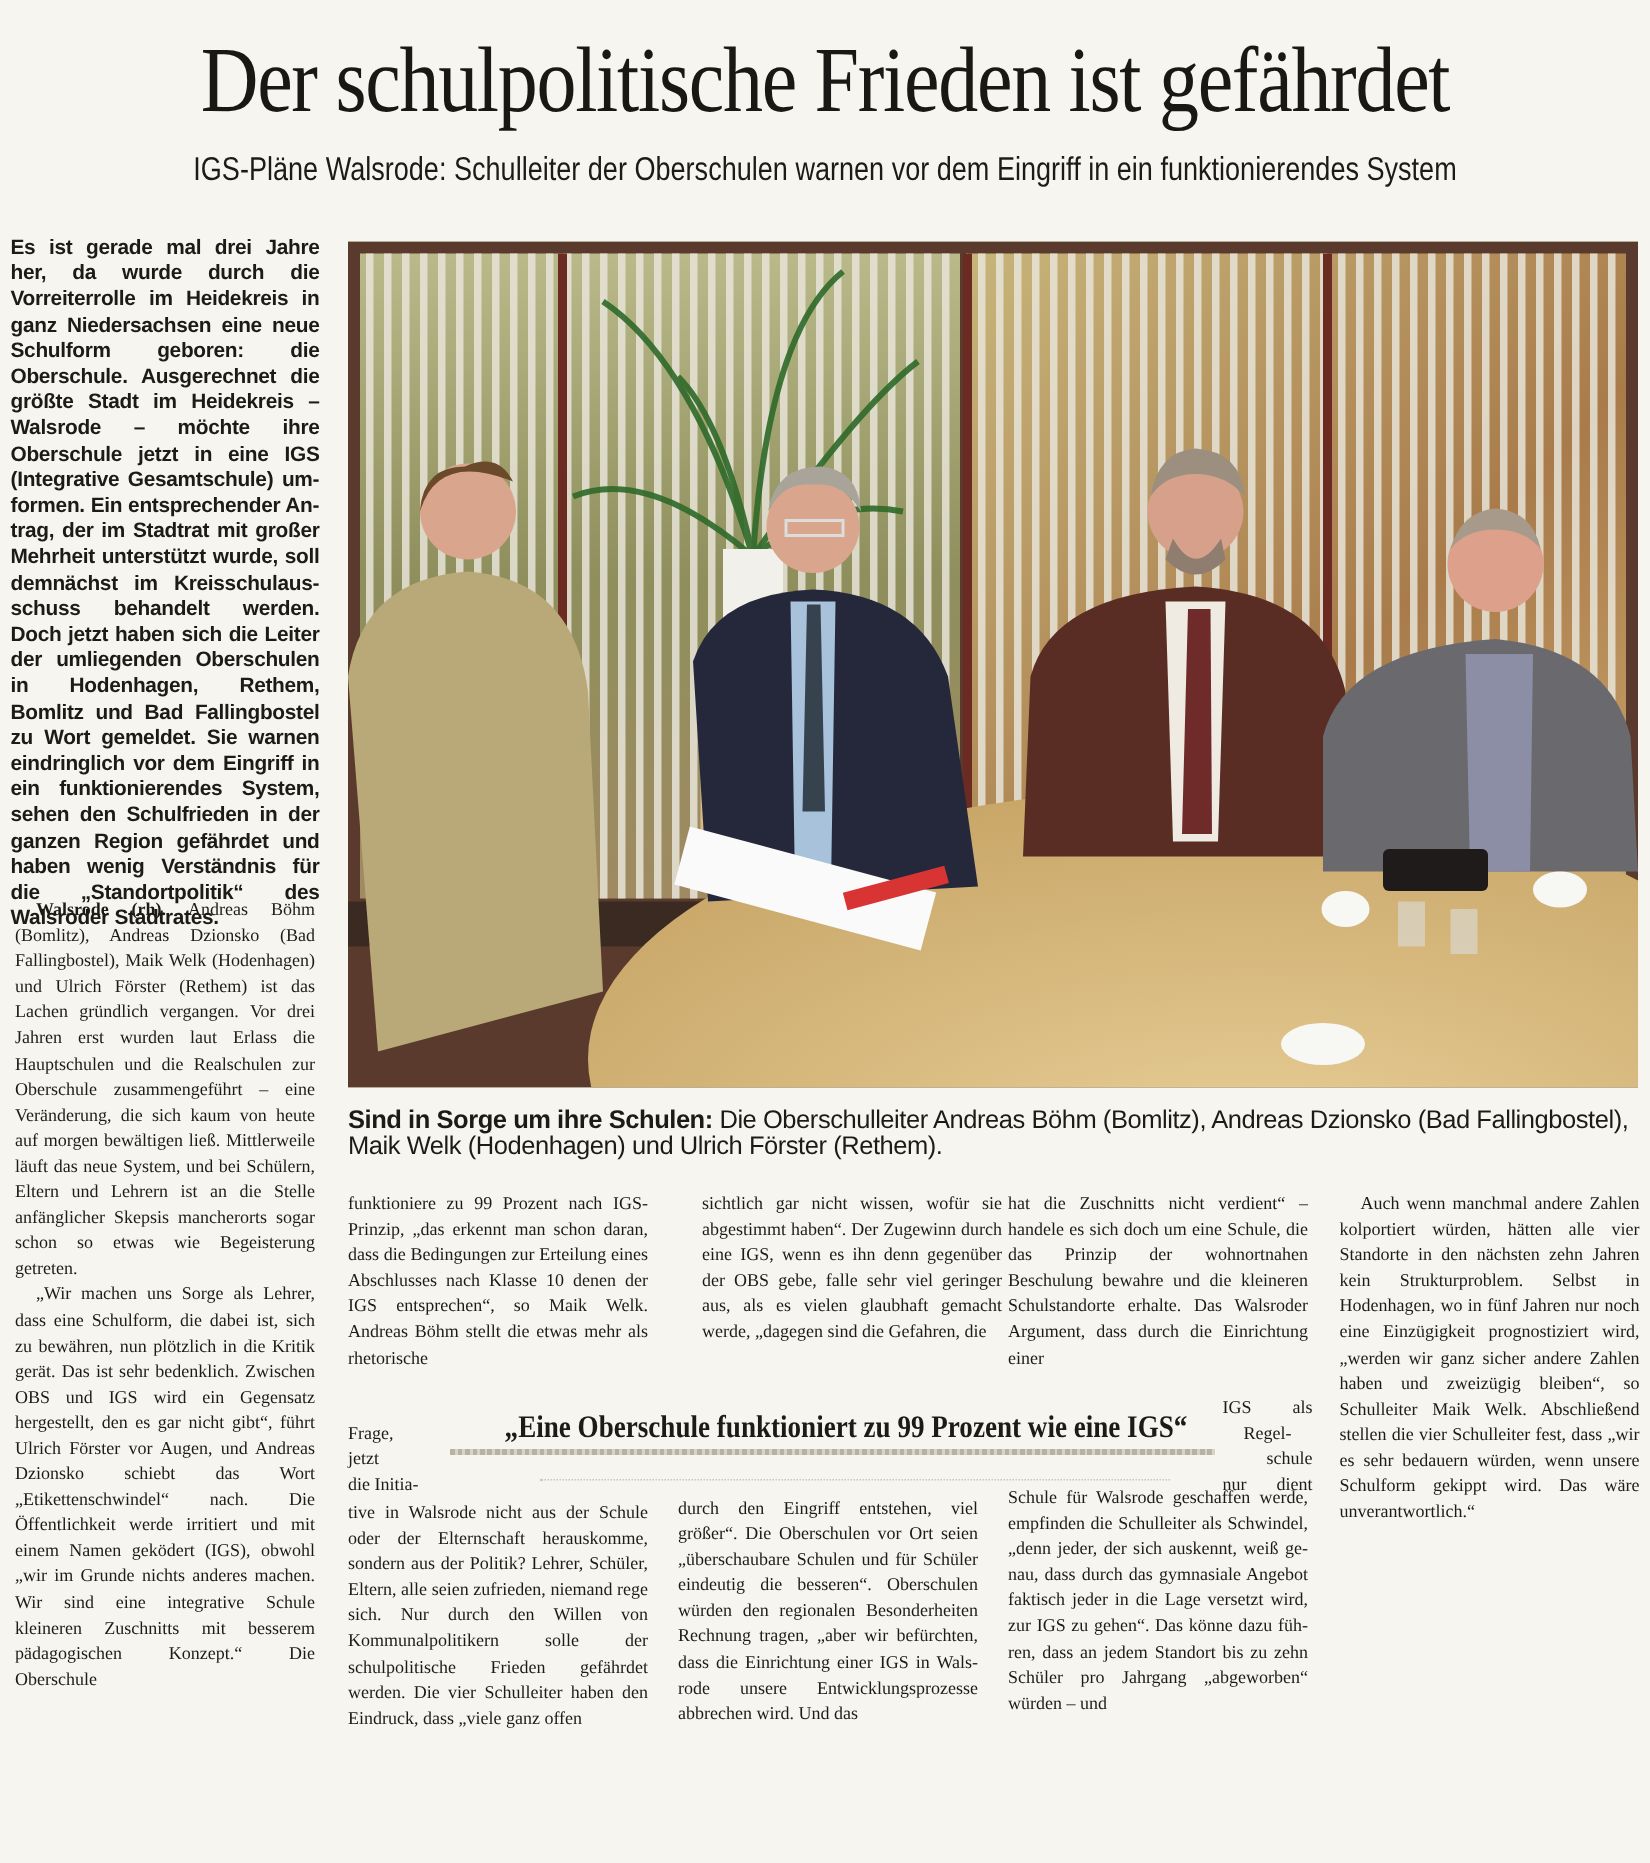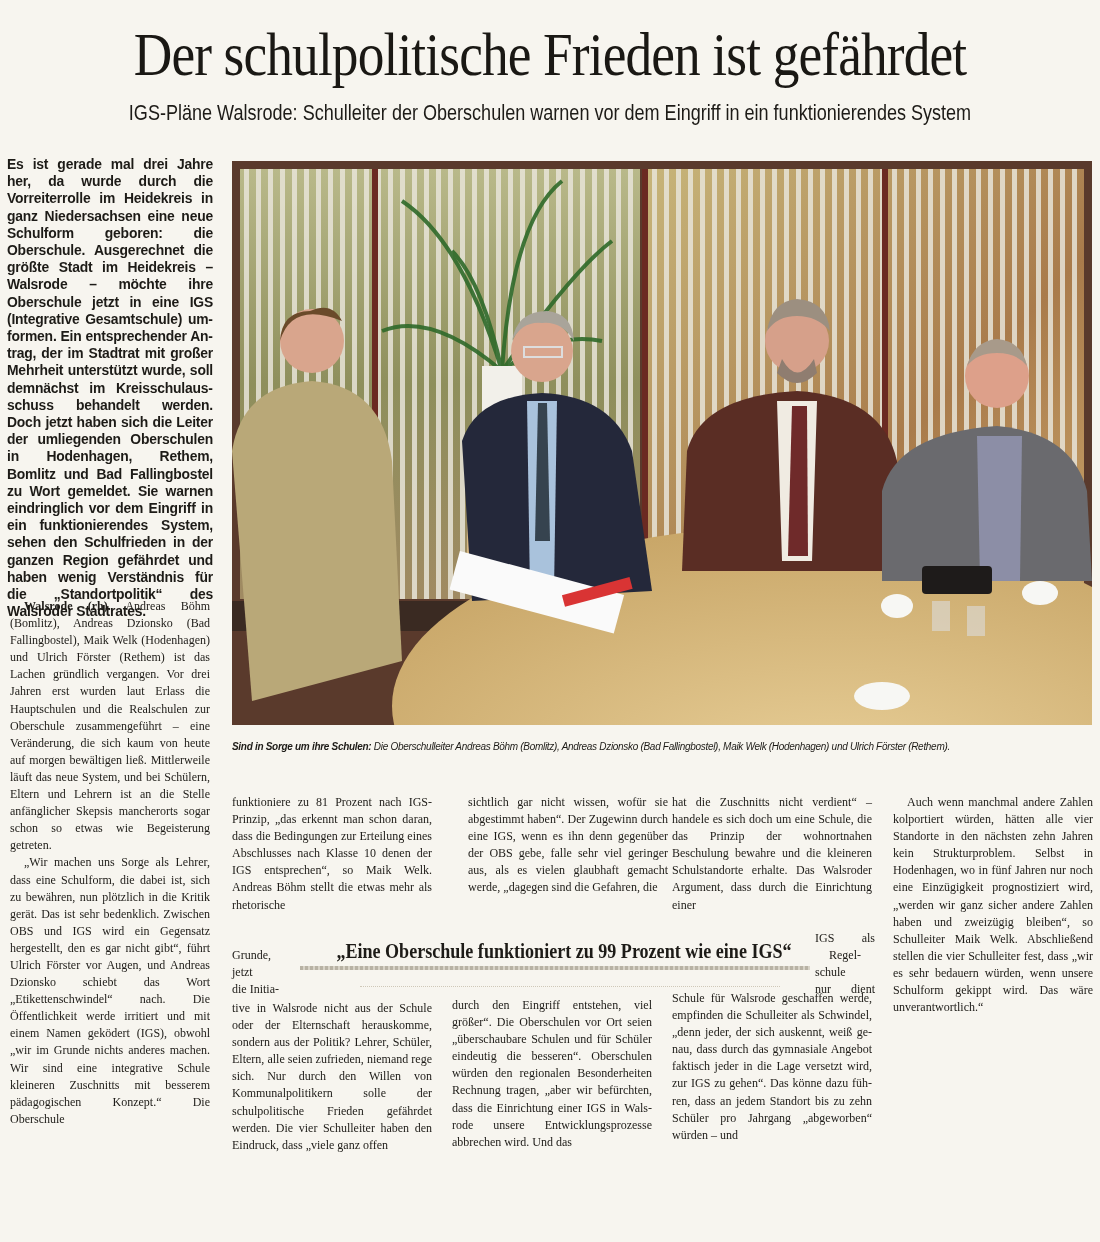--- a/index.html
+++ b/index.html
@@ -33,23 +33,22 @@
   }
   .col p { margin: 0; }
   .col p.indent { text-indent: 14px; }
   .dateline { font-weight: bold; }
   .photo {
     position: absolute; left: 232px; top: 161px; width: 860px; height: 564px;
     overflow: hidden; background: #8c8a6a;
   }
   .caption {
     position: absolute; left: 232px; top: 738px; width: 862px;
-    font-family: "Liberation Sans", sans-serif; font-size: 10px; line-height: 17px;
+    font-family: "Liberation Sans", sans-serif; font-size: 17px; line-height: 17px;
     letter-spacing: -0.3px;
-    font-style: italic;
   }
   .caption b { font-weight: bold; }
   .pullquote {
     position: absolute; left: 300px; top: 938px; width: 520px;
     font-family: "Liberation Serif", serif; font-weight: bold;
     font-size: 21px; line-height: 26px; text-align: center;
     transform: scaleX(0.86); transform-origin: center; white-space: nowrap;
   }
   .pq-rule {
     position: absolute; left: 300px; top: 966px; width: 510px; height: 4px;
@@ -151,45 +150,45 @@
     <rect x="700" y="440" width="18" height="30" fill="#dcdcdc" opacity="0.6"></rect>
     <rect x="735" y="445" width="18" height="30" fill="#dcdcdc" opacity="0.6"></rect>
   </svg>
 </div>
 
 <div class="caption">
   <b>Sind in Sorge um ihre Schulen:</b><span> Die Oberschulleiter Andreas Böhm (Bomlitz), Andreas Dzionsko (Bad Fallingbostel), Maik Welk (Hodenhagen) und Ulrich Förster (Rethem).</span>
 </div>
 
 <div class="col" style="left:232px; top:794px; width:200px;">
-  <p>funktioniere zu 81 Prozent nach IGS-Prinzip, „das erkennt man schon daran, dass die Be­dingungen zur Erteilung eines Abschlusses nach Klasse 10 de­nen der IGS entsprechen“, so Maik Welk. Andreas Böhm stellt die etwas mehr als rhe­torische</p>
+  <p>funktioniere zu 99 Prozent nach IGS-Prinzip, „das erkennt man schon daran, dass die Be­dingungen zur Erteilung eines Abschlusses nach Klasse 10 de­nen der IGS entsprechen“, so Maik Welk. Andreas Böhm stellt die etwas mehr als rhe­torische</p>
 </div>
 <div class="col" style="left:232px; top:947px; width:70px; text-align:left;">
-  <div>Grunde,</div>
+  <div>Frage,</div>
   <div>jetzt</div>
   <div>die Initia-</div>
 </div>
 <div class="col" style="left:232px; top:1000px; width:200px;">
   <p>tive in Walsrode nicht aus der Schule oder der Elternschaft herauskomme, sondern aus der Politik? Lehrer, Schüler, Eltern, alle seien zufrieden, niemand rege sich. Nur durch den Wil­len von Kommunalpolitikern solle der schulpolitische Frie­den gefährdet werden. Die vier Schulleiter haben den Ein­druck, dass „viele ganz offen­</p>
 </div>
 
 <div class="col" style="left:468px; top:794px; width:200px;">
   <p>sichtlich gar nicht wissen, wo­für sie abgestimmt haben“. Der Zugewinn durch eine IGS, wenn es ihn denn gegenüber der OBS gebe, falle sehr viel geringer aus, als es vielen glaubhaft gemacht werde, „da­gegen sind die Gefahren, die</p>
 </div>
 <div class="col" style="left:452px; top:997px; width:200px;">
   <p>durch den Eingriff entstehen, viel größer“. Die Oberschulen vor Ort seien „überschaubare Schulen und für Schüler ein­deutig die besseren“. Oberschu­len würden den regionalen Be­sonderheiten Rechnung tragen, „aber wir befürchten, dass die Einrichtung einer IGS in Wals­rode unsere Entwicklungspro­zesse abbrechen wird. Und das</p>
 </div>
 
 <div class="col" style="left:672px; top:794px; width:200px;">
   <p>hat die Zuschnitts nicht ver­dient“ – handele es sich doch um eine Schule, die das Prinzip der wohnortnahen Beschulung bewahre und die kleineren Schulstandorte erhalte. Das Walsroder Argument, dass durch die Einrichtung einer</p>
 </div>
 <div class="col" style="left:815px; top:930px; width:60px; text-align:right;">
   <div style="text-align:justify;text-align-last:justify;">IGS als</div>
   <div style="text-align:center;">Regel-</div>
-  <div style="text-align:left;">schule</div>
+  <div style="text-align:right;">schule</div>
   <div style="text-align:justify;text-align-last:justify;">nur dient</div>
 </div>
 <div class="col" style="left:672px; top:990px; width:200px;">
   <p>Schule für Walsrode geschaffen werde, empfinden die Schul­leiter als Schwindel, „denn je­der, der sich auskennt, weiß ge­nau, dass durch das gymnasiale Angebot faktisch jeder in die Lage versetzt wird, zur IGS zu gehen“. Das könne dazu füh­ren, dass an jedem Standort bis zu zehn Schüler pro Jahrgang „abgeworben“ würden – und</p>
 </div>
 
 <div class="col" style="left:893px; top:794px; width:200px;">
   <p class="indent">Auch wenn manchmal an­dere Zahlen kolportiert wür­den, hätten alle vier Standorte in den nächsten zehn Jahren kein Strukturproblem. Selbst in Hodenhagen, wo in fünf Jahren nur noch eine Einzügigkeit prognostiziert wird, „werden wir ganz sicher andere Zahlen haben und zweizügig bleiben“, so Schulleiter Maik Welk. Ab­schließend stellen die vier Schulleiter fest, dass „wir es sehr bedauern würden, wenn unsere Schulform gekippt wird. Das wäre unverantwortlich.“</p>
 </div>
 

